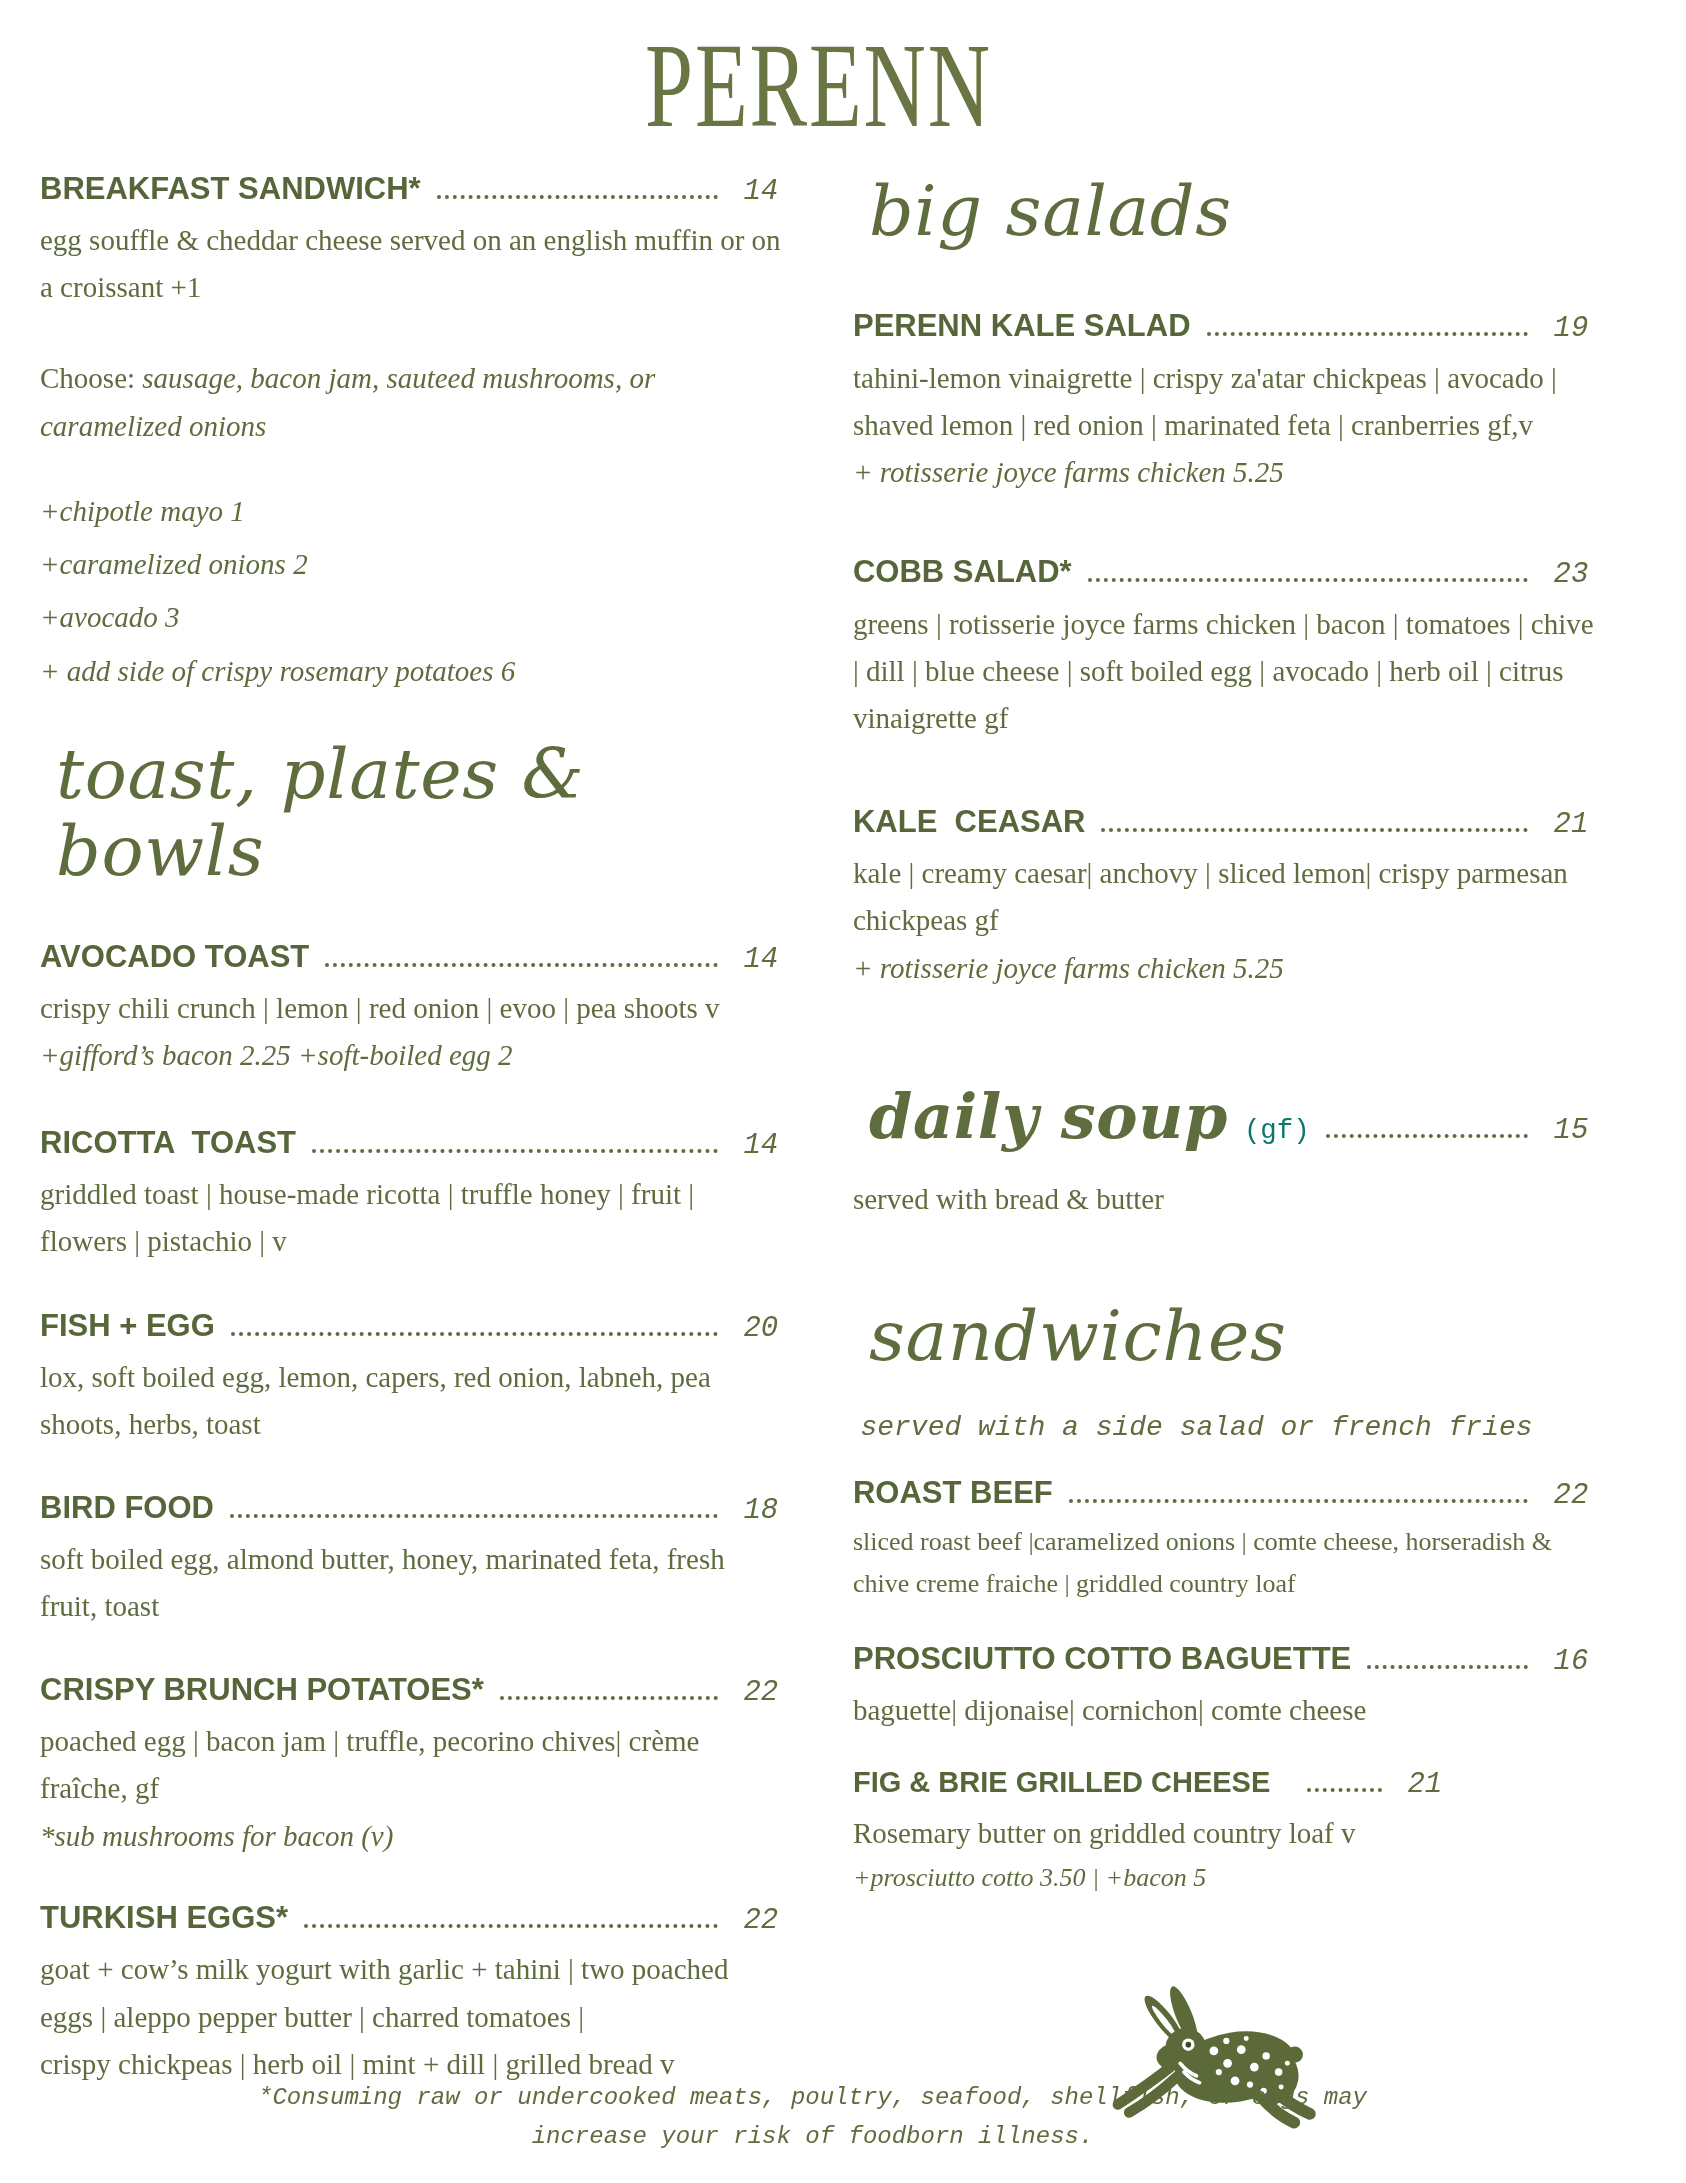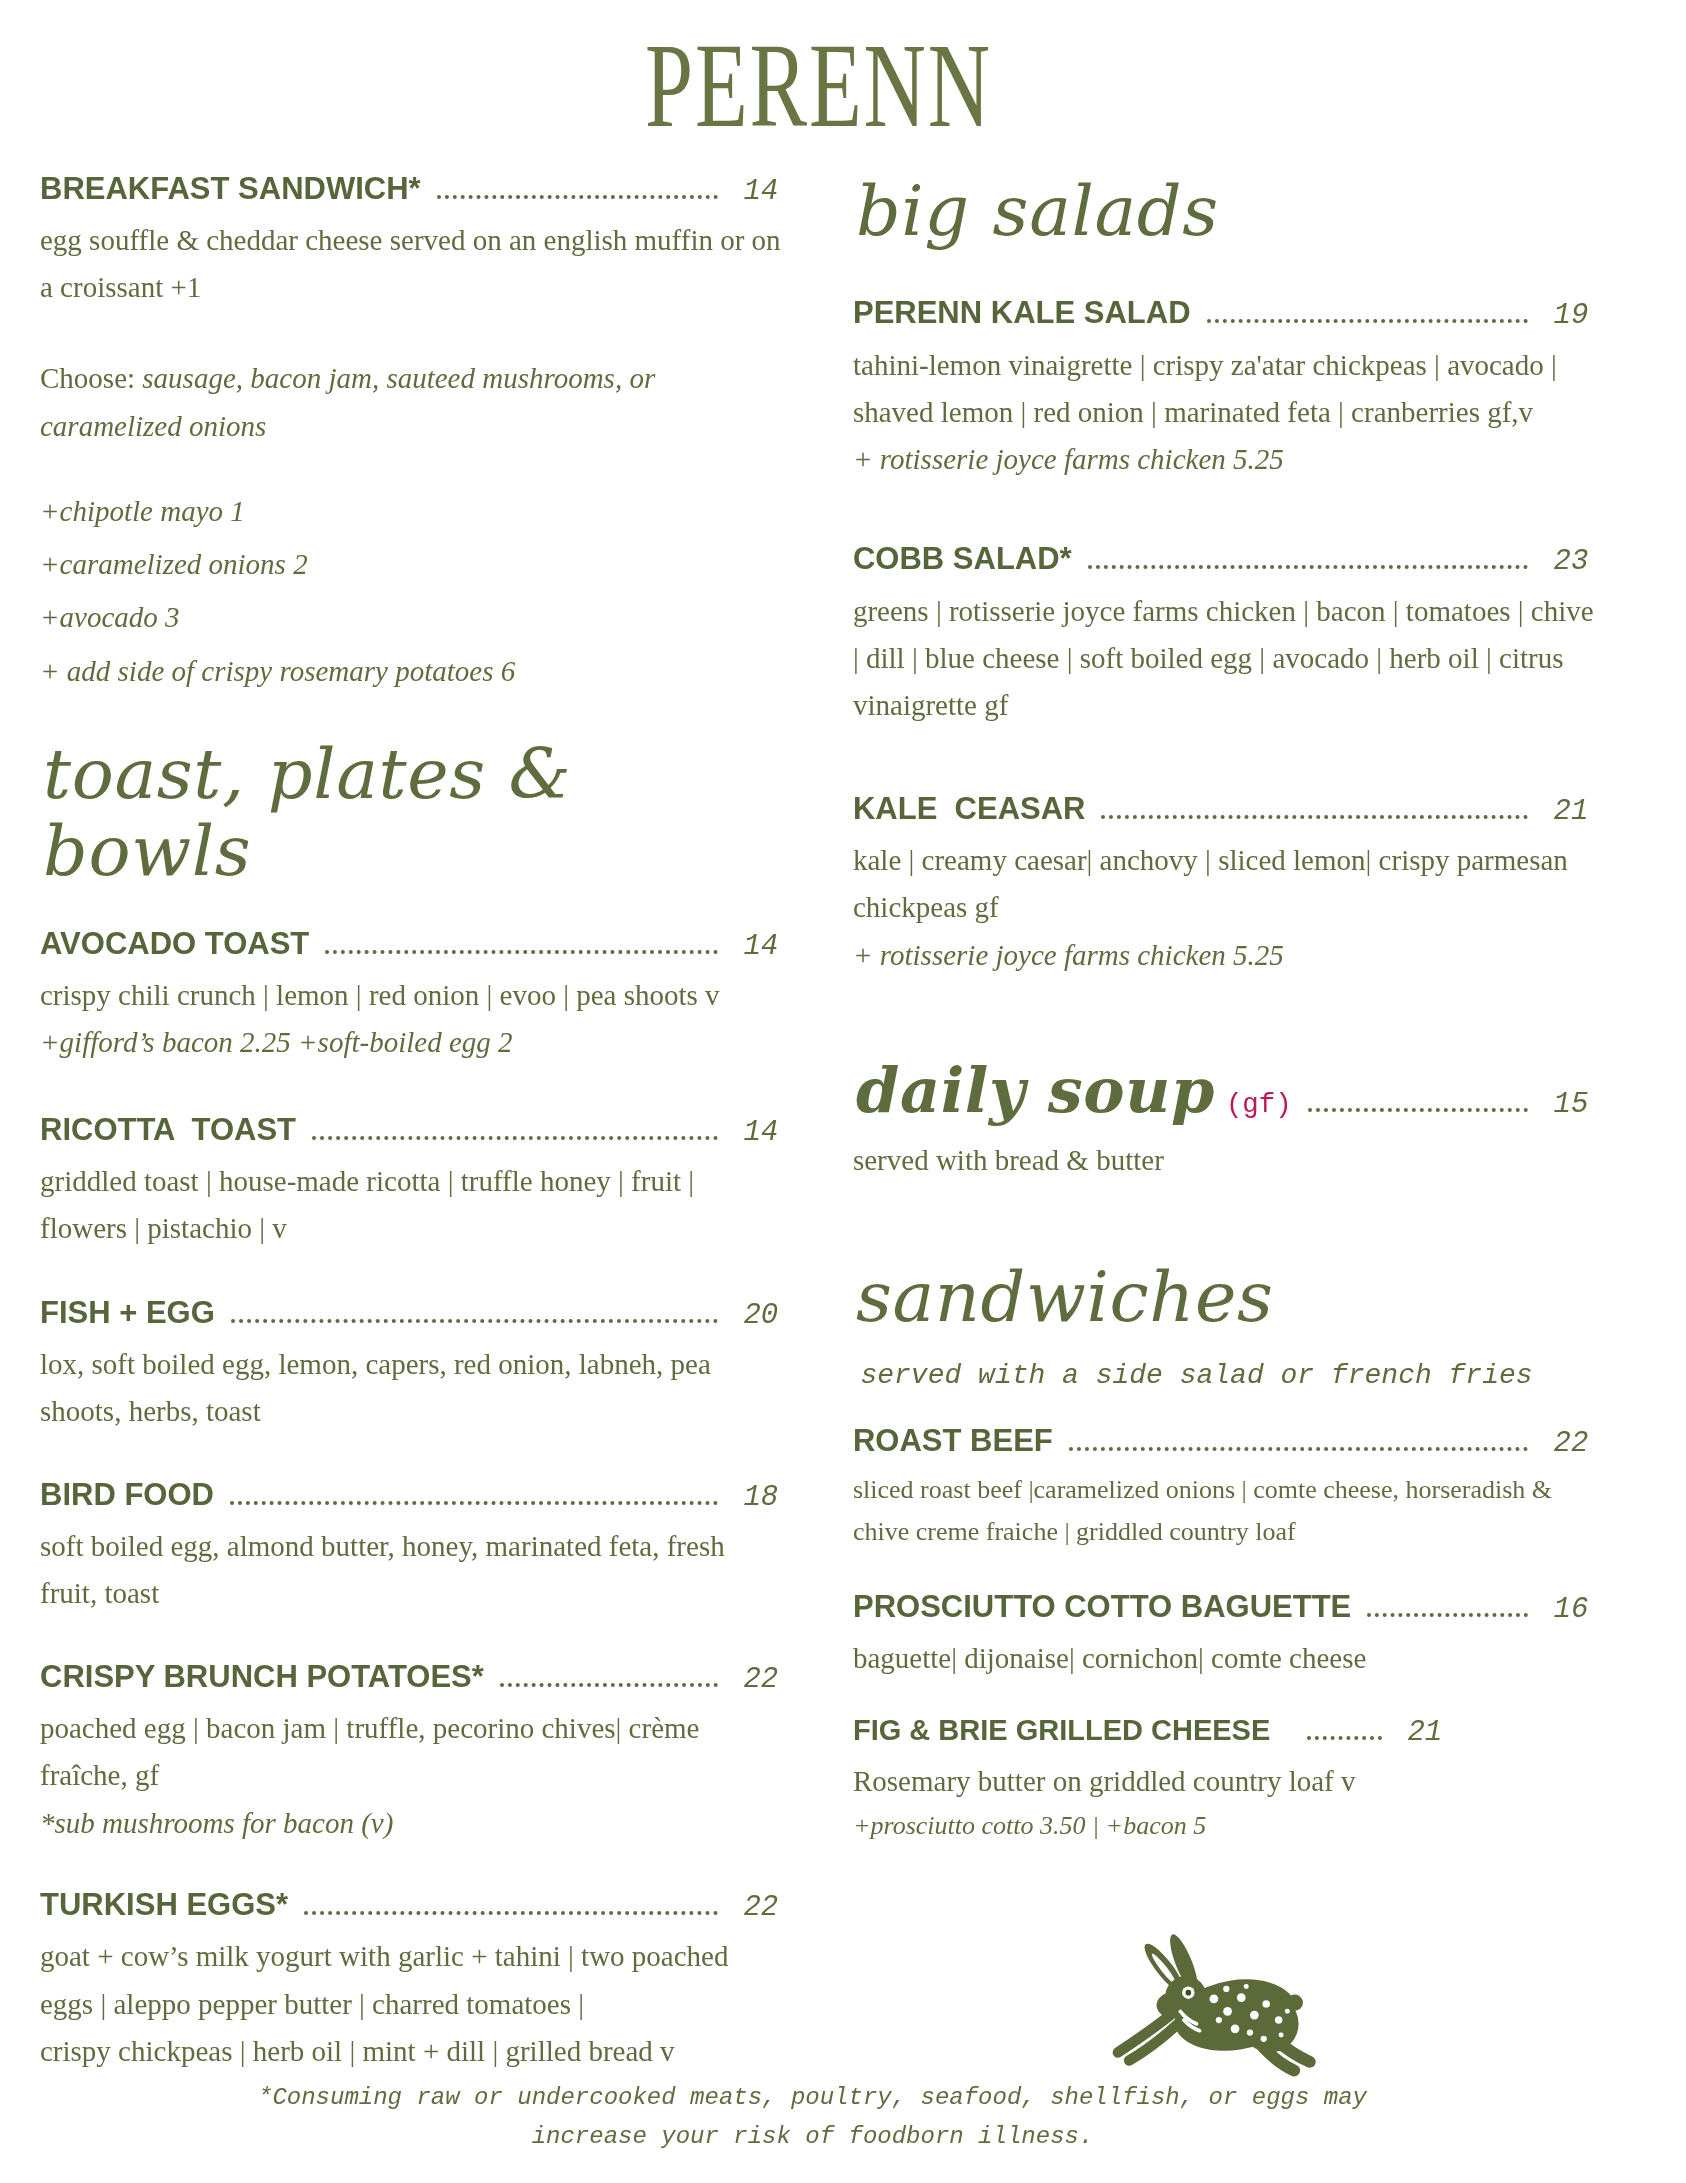--- a/index.html
+++ b/index.html
@@ -33,21 +33,21 @@
   .t{
     font-family:"Liberation Sans",sans-serif;
     font-weight:700;
     font-size:31px;
     line-height:1.25;
     letter-spacing:0px;
     color:#57663a;
     margin:0;
     white-space:pre;
   }
-  .suffix{font-family:"Liberation Mono",monospace;font-size:27.4px;margin-left:8px;color:#be185d;}
+  .suffix{font-family:"Liberation Mono",monospace;font-size:27.4px;margin-left:0;color:#0f766e;}
   .dots{
     flex:1;
     min-width:29px;
     border-bottom:4.4px dotted #5e6c3e;
     margin:0 16px 7.5px 16px;
   }
   .dots.short{flex:0 0 75px;margin-left:37px;}
   .price{
     font-style:italic;
     font-size:29px;
@@ -65,21 +65,21 @@
   .it{font-style:italic;}
   .addons{margin-top:40px;}
   .addons .d{margin-top:11.2px;line-height:1.45;}
   .script{
     font-family:"DejaVu Serif",serif;
     font-style:italic;
     font-weight:400;
     font-size:70px;
     line-height:1.1;
     color:#5e6c3e;
-    margin:3px;
+    margin:16px;
     letter-spacing:0.6px;
   }
   .script.inline{font-size:62px;font-weight:bold;}
   .sec-head{margin-top:44px;}
   .sec-head.first{margin-top:3.7px;}
   .note{font-style:italic;font-size:28px;margin:21px 0 0 7.5px;}
   .soup{margin-top:75px;}
   .sand-head{margin-top:75px;}
   .rabbit-wrap{margin:81px 0 0 250px;width:218px;height:156px;}
   .footer{

